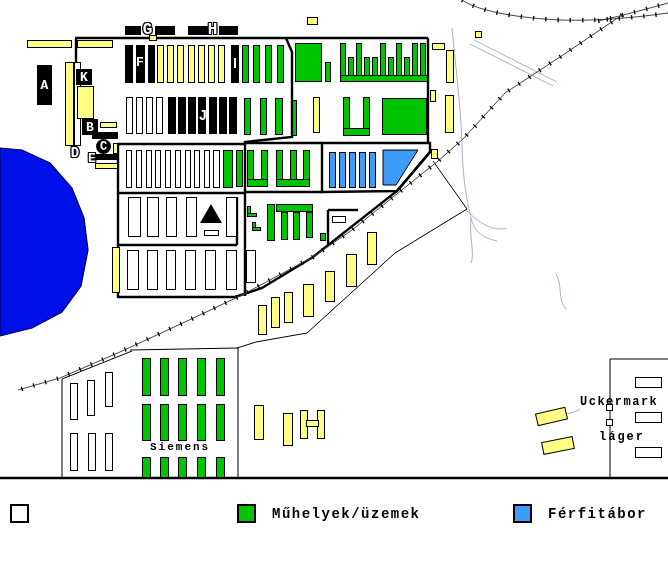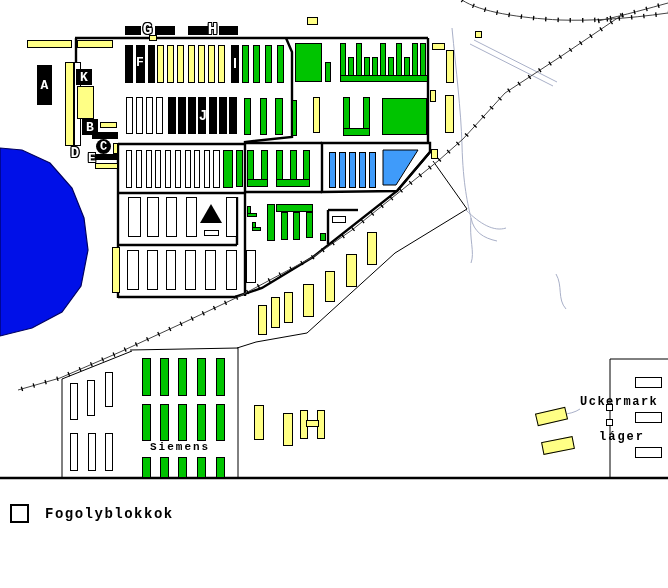--- a/index.html
+++ b/index.html
@@ -257,16 +257,23 @@
       <div class="letter solid" style="left: 196px; top: 106px; width: 14px; height: 20px; font-size: 14px;">J</div>
       <div class="maptext" style="left: 150px; top: 441px; font-size: 11px; letter-spacing: 2px;">Siemens</div>
       <div class="maptext" style="left: 580px; top: 395px; font-size: 12px; letter-spacing: 1.5px;">Uckermark</div>
       <div class="maptext" style="left: 599px; top: 430px; font-size: 12px; letter-spacing: 2px;">láger</div>
     </div>
   <div class="tent" id="tent" style="left: 200px; top: 204px;"></div>
 
   <div id="legend">
     <div class="leg-item" style="left:10px;top:504px">
       <span class="sw sw-white"></span>
-      <span class="leg-label">Fogolyblokkok</span>
+    </div>
+    <div class="leg-item" style="left:237px;top:504px">
+      <span class="sw sw-green"></span>
+      <span class="leg-label">Műhelyek/üzemek</span>
+    </div>
+    <div class="leg-item" style="left:513px;top:504px">
+      <span class="sw sw-blue"></span>
+      <span class="leg-label">Férfitábor</span>
     </div>
   </div>
 </div>
 
 </body></html>

